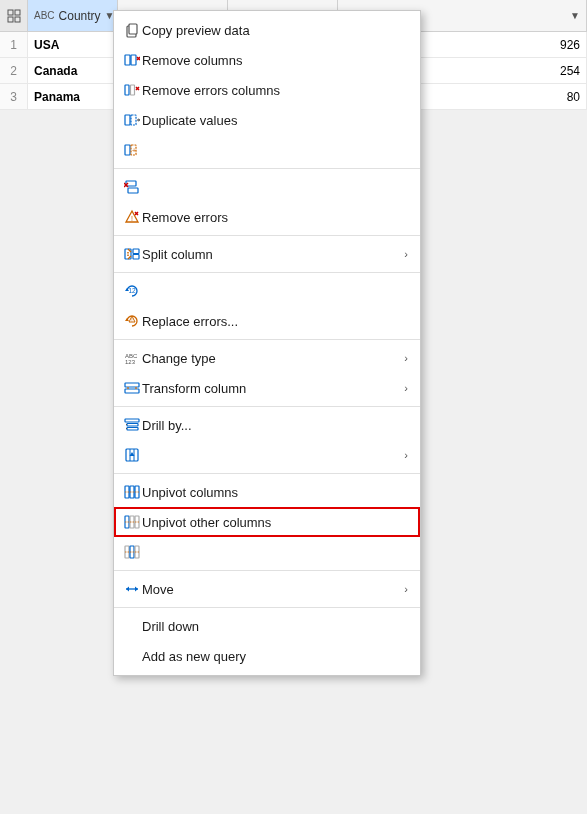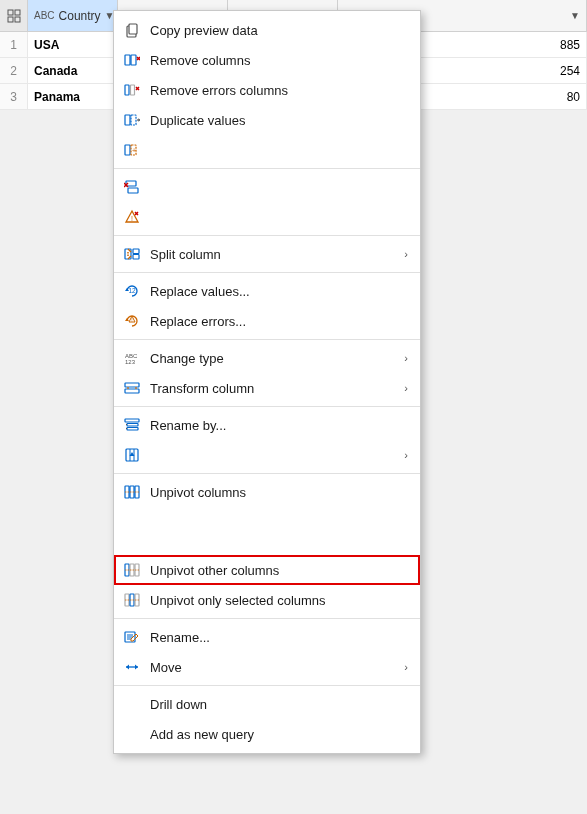--- a/index.html
+++ b/index.html
@@ -91,30 +91,28 @@
       box-shadow: 3px 3px 8px rgba(0,0,0,0.25);
       z-index: 100;
       padding: 4px 0;
     }
 
     .menu-item {
       display: flex;
       align-items: center;
       padding: 5px 12px 5px 8px;
       cursor: pointer;
-      gap: 8px;
       position: relative;
       min-height: 28px;
     }
 
     .menu-item.highlighted {
       background: #fff;
       outline: 2px solid #e00000;
       outline-offset: -2px;
-      margin-top: 48px;
     }
 
     .menu-item .item-label {
       flex: 1;
       color: #1a1a1a;
     }
 
     .menu-item .arrow {
       color: #555;
       font-size: 11px;
@@ -170,21 +168,21 @@
       <span style="font-size:11px;">8/1/2023</span>
       <span class="dropdown-btn">▼</span>
     </div>
   </div>
 
   <div class="table-row">
     <div class="table-cell index-cell">1</div>
     <div class="table-cell country-cell">USA</div>
     <div class="table-cell date1-cell"></div>
     <div class="table-cell date2-cell">50</div>
-    <div class="table-cell num-cell">885</div>
+    <div class="table-cell num-cell">926</div>
   </div>
 
   <div class="table-row">
     <div class="table-cell index-cell">2</div>
     <div class="table-cell country-cell">Canada</div>
     <div class="table-cell date1-cell"></div>
     <div class="table-cell date2-cell">21</div>
     <div class="table-cell num-cell">254</div>
   </div>
 
@@ -270,20 +268,21 @@
 
   <div class="menu-item">
     <div class="menu-icon">
       <svg width="16" height="16" viewBox="0 0 16 16">
         <polygon points="8,2 14,13 2,13" fill="none" stroke="#cc6600" stroke-width="1.3"></polygon>
         <text x="8" y="12" font-size="7" fill="#cc6600" text-anchor="middle">!</text>
         <line x1="11" y1="3" x2="14" y2="6" stroke="#cc0000" stroke-width="1.5"></line>
         <line x1="14" y1="3" x2="11" y2="6" stroke="#cc0000" stroke-width="1.5"></line>
       </svg>
     </div>
+    <span class="item-label">Remove errors</span>
   </div>
 
   <div class="menu-divider"></div>
 
   <div class="menu-item">
     <div class="menu-icon">
       <svg width="16" height="16" viewBox="0 0 16 16">
         <rect x="1" y="3" width="6" height="10" rx="0.5" fill="none" stroke="#0066cc" stroke-width="1.2"></rect>
         <line x1="4" y1="6" x2="4" y2="10" stroke="#cc6600" stroke-width="1.5" stroke-dasharray="1.5,1"></line>
         <line x1="4" y1="3" x2="7" y2="6" stroke="#cc6600" stroke-width="1.2"></line>
@@ -299,21 +298,20 @@
   <div class="menu-divider"></div>
 
   <div class="menu-item">
     <div class="menu-icon">
       <svg width="16" height="16" viewBox="0 0 16 16">
         <path d="M 3,8 A 5,5 0 1,1 8,13" fill="none" stroke="#0066cc" stroke-width="1.3"></path>
         <polygon points="3,5 1,8 5,8" fill="#0066cc"></polygon>
         <text x="8" y="10" font-size="6.5" fill="#0066cc" text-anchor="middle">12</text>
       </svg>
     </div>
-    <span class="item-label">Replace values...</span>
   </div>
 
   <div class="menu-item">
     <div class="menu-icon">
       <svg width="16" height="16" viewBox="0 0 16 16">
         <path d="M 3,8 A 5,5 0 1,1 8,13" fill="none" stroke="#cc6600" stroke-width="1.3"></path>
         <polygon points="3,5 1,8 5,8" fill="#cc6600"></polygon>
         <polygon points="8,3 11,9 5,9" fill="none" stroke="#cc6600" stroke-width="1"></polygon>
         <text x="8" y="8.5" font-size="5" fill="#cc6600" text-anchor="middle">!</text>
       </svg>
@@ -352,21 +350,21 @@
   <div class="menu-item">
     <div class="menu-icon">
       <svg width="16" height="16" viewBox="0 0 16 16">
         <rect x="1" y="2" width="14" height="3" rx="0.5" fill="none" stroke="#0066cc" stroke-width="1.2"></rect>
         <rect x="3" y="6.5" width="11" height="2.5" rx="0.5" fill="none" stroke="#0066cc" stroke-width="1.2"></rect>
         <rect x="3" y="10.5" width="11" height="2.5" rx="0.5" fill="none" stroke="#0066cc" stroke-width="1.2"></rect>
         <line x1="2" y1="7.5" x2="3" y2="7.5" stroke="#555" stroke-width="1"></line>
         <line x1="2" y1="11.5" x2="3" y2="11.5" stroke="#555" stroke-width="1"></line>
       </svg>
     </div>
-    <span class="item-label">Rename by...</span>
+    <span class="item-label">Drill by...</span>
   </div>
 
   <div class="menu-item">
     <div class="menu-icon">
       <svg width="16" height="16" viewBox="0 0 16 16">
         <rect x="2" y="2" width="12" height="12" rx="1" fill="none" stroke="#0066cc" stroke-width="1.2"></rect>
         <line x1="6" y1="2" x2="6" y2="14" stroke="#0066cc" stroke-width="1"></line>
         <line x1="10" y1="2" x2="10" y2="14" stroke="#0066cc" stroke-width="1"></line>
         <polygon points="8,5 5.5,9 10.5,9" fill="#0066cc"></polygon>
       </svg>
@@ -402,37 +400,24 @@
 
   <div class="menu-item">
     <div class="menu-icon">
       <svg width="16" height="16" viewBox="0 0 16 16">
         <rect x="1" y="2" width="4" height="12" rx="0.5" fill="none" stroke="#aaa" stroke-width="1.2"></rect>
         <rect x="6" y="2" width="4" height="12" rx="0.5" fill="none" stroke="#0066cc" stroke-width="1.2"></rect>
         <rect x="11" y="2" width="4" height="12" rx="0.5" fill="none" stroke="#aaa" stroke-width="1.2"></rect>
         <line x1="1" y1="8" x2="15" y2="8" stroke="#cc6600" stroke-width="0.8" stroke-dasharray="1.5,1"></line>
       </svg>
     </div>
-    <span class="item-label">Unpivot only selected columns</span>
-  </div>
-
-  <div class="menu-divider"></div>
-
-  <div class="menu-item">
-    <div class="menu-icon">
-      <svg width="16" height="16" viewBox="0 0 16 16">
-        <rect x="1" y="3" width="10" height="10" rx="0.5" fill="none" stroke="#0066cc" stroke-width="1.2"></rect>
-        <line x1="3" y1="6" x2="9" y2="6" stroke="#0066cc" stroke-width="1"></line>
-        <line x1="3" y1="8" x2="9" y2="8" stroke="#0066cc" stroke-width="1"></line>
-        <line x1="3" y1="10" x2="7" y2="10" stroke="#0066cc" stroke-width="1"></line>
-        <path d="M12,5 L14,7 L9,12 L7,12 L7,10 Z" fill="none" stroke="#cc6600" stroke-width="1"></path>
-      </svg>
-    </div>
-    <span class="item-label">Rename...</span>
-  </div>
+  </div>
+
+  <div class="menu-divider"></div>
+
 
   <div class="menu-item">
     <div class="menu-icon">
       <svg width="16" height="16" viewBox="0 0 16 16">
         <line x1="2" y1="8" x2="14" y2="8" stroke="#0066cc" stroke-width="1.3"></line>
         <polygon points="2,8 5,5.5 5,10.5" fill="#0066cc"></polygon>
         <polygon points="14,8 11,5.5 11,10.5" fill="#0066cc"></polygon>
       </svg>
     </div>
     <span class="item-label">Move</span>

